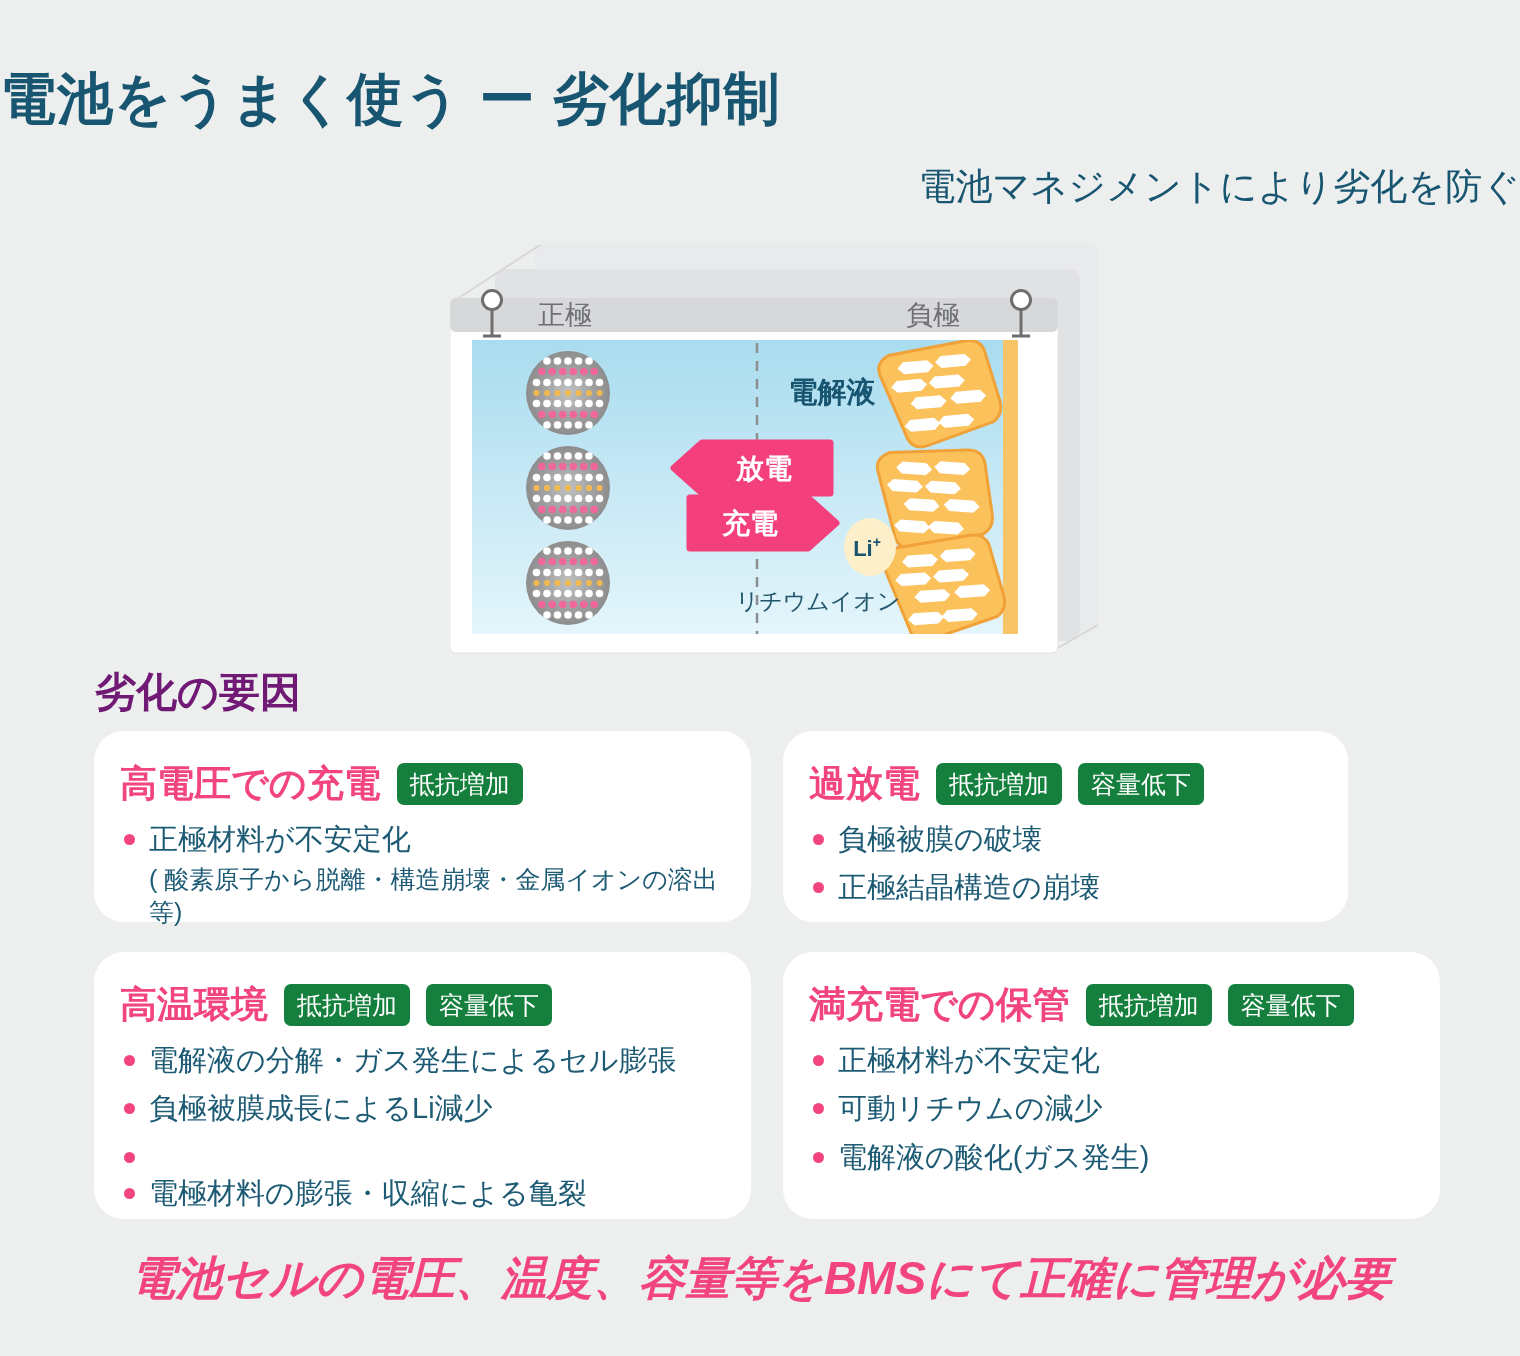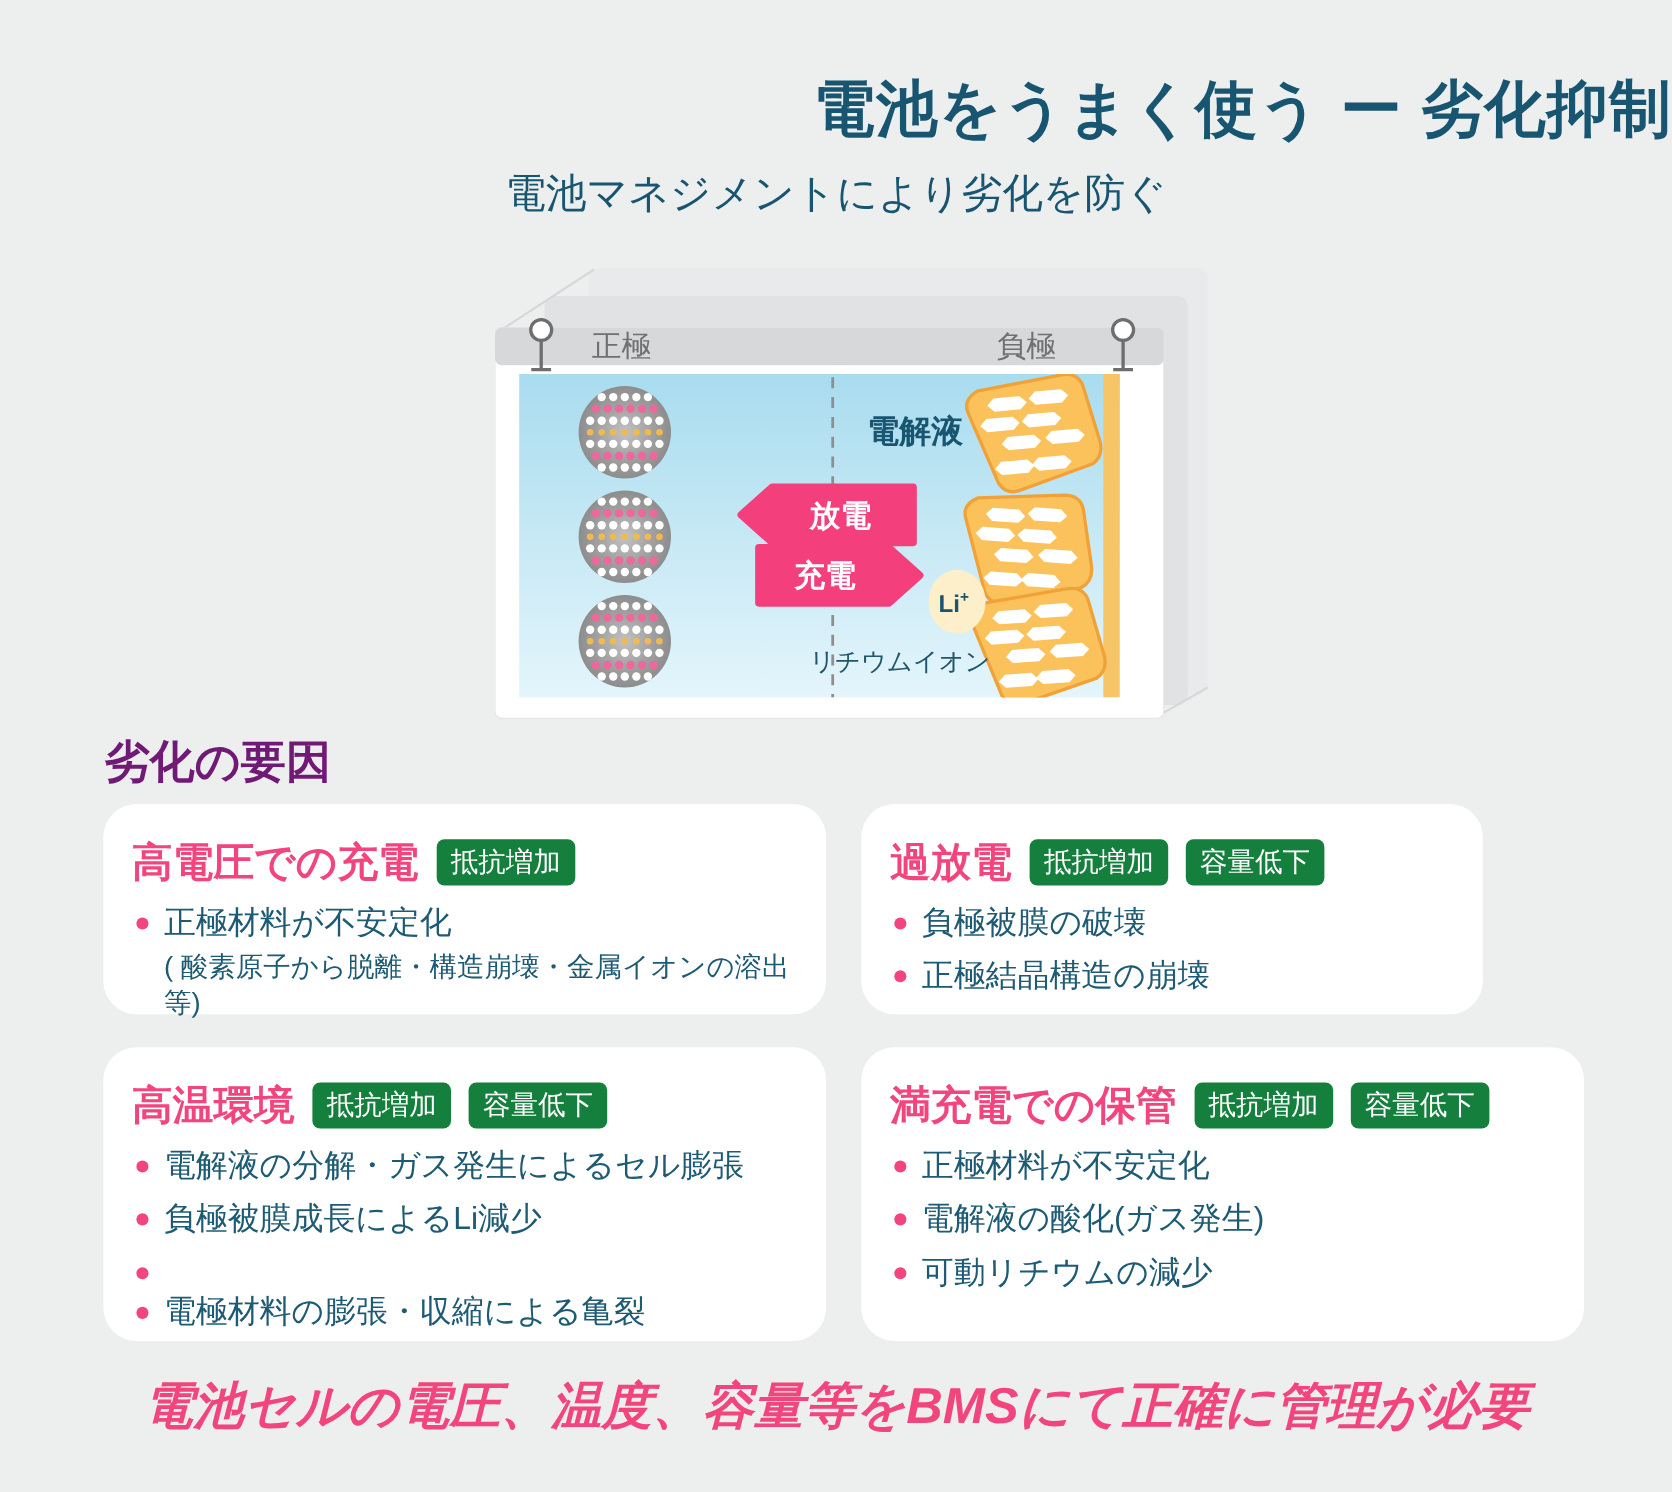--- a/index.html
+++ b/index.html
@@ -4,25 +4,25 @@
 <style>
   html,body{margin:0;padding:0;}
   body{
     width:1520px;height:1356px;
     background:#EDEFEF;
     font-family:"Liberation Sans","DejaVu Sans",sans-serif;
     position:relative;overflow:hidden;
   }
   .abs{position:absolute;}
   .page-title{
-    top:62px;left:0;width:1520px;text-align:right;
+    top:62px;left:0;width:1520px;text-align:left;
     font-size:56px;font-weight:bold;color:#175570;letter-spacing:1px;
   }
   .page-subtitle{
-    top:151px;left:0;width:1520px;text-align:center;
+    top:162px;left:0;width:1520px;text-align:right;
     font-size:37px;font-weight:500;color:#175570;
   }
   .battery-svg{left:450px;top:243px;width:670px;height:415px;}
   .section-heading{
     left:95px;top:665px;
     font-size:41px;font-weight:bold;color:#701a75;
   }
   .card{
     position:absolute;background:#FFFFFF;border-radius:30px;
     padding:28px 30px 24px 26px;box-sizing:border-box;
@@ -245,23 +245,23 @@
       <span class="card-title">満充電での保管</span>
       <span class="badge">抵抗増加</span>
       <span class="badge">容量低下</span>
     </div>
     <div class="bullet">
       <span class="dot"></span>
       <span>正極材料が不安定化</span>
     </div>
     <div class="bullet">
       <span class="dot"></span>
+      <span>可動リチウムの減少</span>
+    </div>
+    <div class="bullet">
+      <span class="dot"></span>
       <span>電解液の酸化(ガス発生)</span>
     </div>
-    <div class="bullet">
-      <span class="dot"></span>
-      <span>可動リチウムの減少</span>
-    </div>
   </div>
 
   <div class="abs footer-statement">電池セルの電圧、温度、容量等をBMSにて正確に管理が必要</div>
 
 </div>
 
 </body></html>

